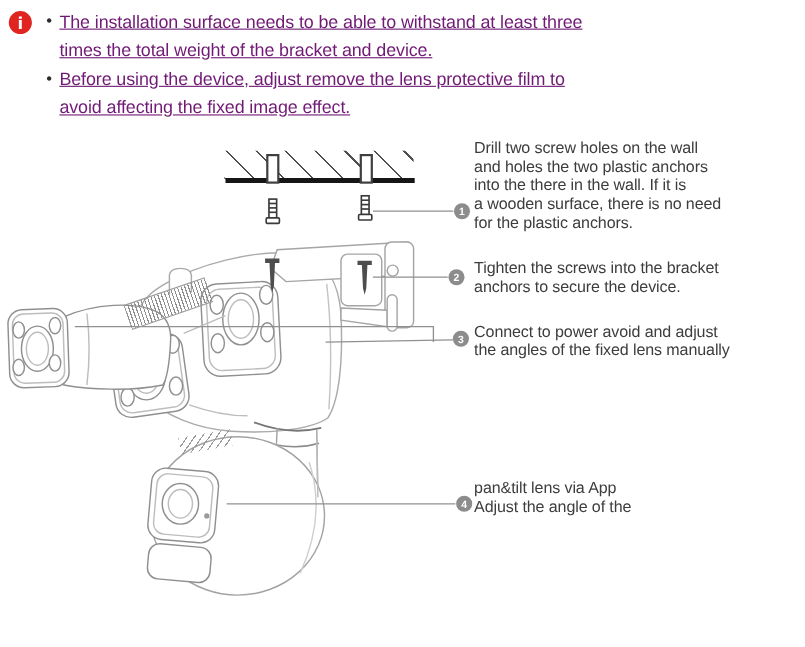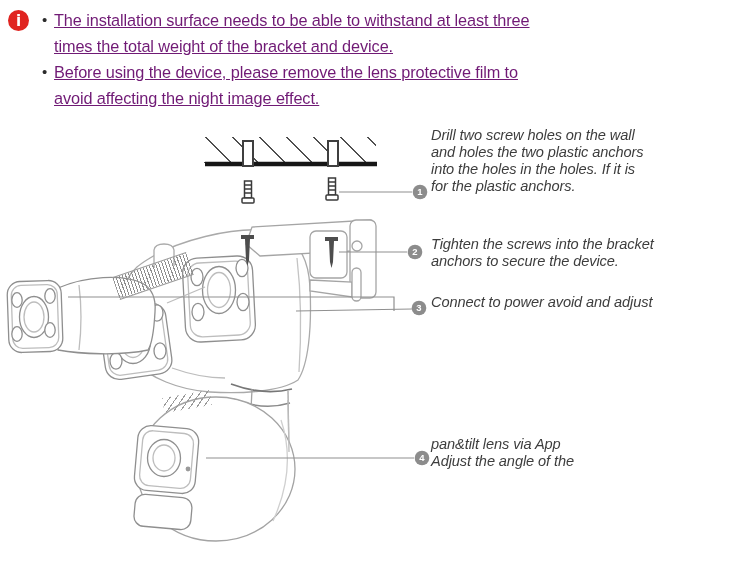--- a/index.html
+++ b/index.html
@@ -8,21 +8,21 @@
   
   .info-badge{position:absolute;left:8px;top:10px;width:21px;height:21px;border-radius:50%;
               display:flex;align-items:center;justify-content:center;
               color:#fff;font-weight:bold;font-size:15px;font-family:"DejaVu Sans",sans-serif;}
   .notice-line{position:absolute;left:54px;white-space:nowrap;font-size:16.3px;line-height:26px;
                color:#701a75;letter-spacing:-0.1px;text-decoration:underline;}
   .bullet{position:absolute;left:42px;font-size:15px;line-height:26px;color:#2b2b2b;}
   
   .step-text{position:absolute;left:431px;font-size:14.6px;line-height:17px;color:#3d3d3d;
              letter-spacing:-0.1px;}
-  .step-text div{white-space:nowrap;font-style:italic;}
+  .step-text div{white-space:nowrap;}
   
   .wall-hatch{position:absolute;left:204px;top:137px;width:172px;height:26px;
       background:repeating-linear-gradient(45deg,#4f4f4f 0 1.4px,transparent 1.4px 19px);}
   svg.sketch{position:absolute;left:0;top:0;}
   .knurl{position:absolute;left:114px;top:264px;width:78px;height:22px;
       transform:rotate(-19deg);border-top:1px solid #9a9a9a;border-bottom:1px solid #9a9a9a;
       background:repeating-linear-gradient(90deg,#8f8f8f 0 1px,transparent 1px 3.2px);}
   .grille{position:absolute;left:163px;top:394px;width:48px;height:15px;
       transform:rotate(-10deg);
       background:repeating-linear-gradient(135deg,#9a9a9a 0 1px,transparent 1px 5.5px);}
@@ -32,35 +32,37 @@
 
 <div id="page">
 
   <div class="info-badge" style="background:#e02420">i</div>
 
   <span class="bullet" style="top:7px">•</span>
   <div class="notice-line" style="top:7px">The installation surface needs to be able to withstand at least three</div>
   <div class="notice-line" style="top:33px">times the total weight of the bracket and device.</div>
 
   <span class="bullet" style="top:59px">•</span>
-  <div class="notice-line" style="top:59px">Before using the device, please remove the lens protective film to</div>
-  <div class="notice-line" style="top:85px">avoid affecting the night image effect.</div>
+  <div class="notice-line" style="top:59px">Before using the device, adjust remove the lens protective film to</div>
+  <div class="notice-line" style="top:85px">avoid affecting the fixed image effect.</div>
 
   <div class="step-text" style="top:127px">
     <div>Drill two screw holes on the wall</div>
     <div>and holes the two plastic anchors</div>
-    <div>into the holes in the holes. If it is</div>
+    <div>into the there in the wall. If it is</div>
+    <div>a wooden surface, there is no need</div>
     <div>for the plastic anchors.</div>
   </div>
   <div class="step-text" style="top:236px">
     <div>Tighten the screws into the bracket</div>
     <div>anchors to secure the device.</div>
   </div>
   <div class="step-text" style="top:294px">
     <div>Connect to power avoid and adjust</div>
+    <div>the angles of the fixed lens manually</div>
   </div>
   <div class="step-text" style="top:436px">
     <div>pan&amp;tilt lens via App</div>
     <div>Adjust the angle of the</div>
   </div>
 
   <div class="wall-hatch"></div>
 
   <svg class="sketch" width="732" height="588" viewBox="0 0 732 588">
 

